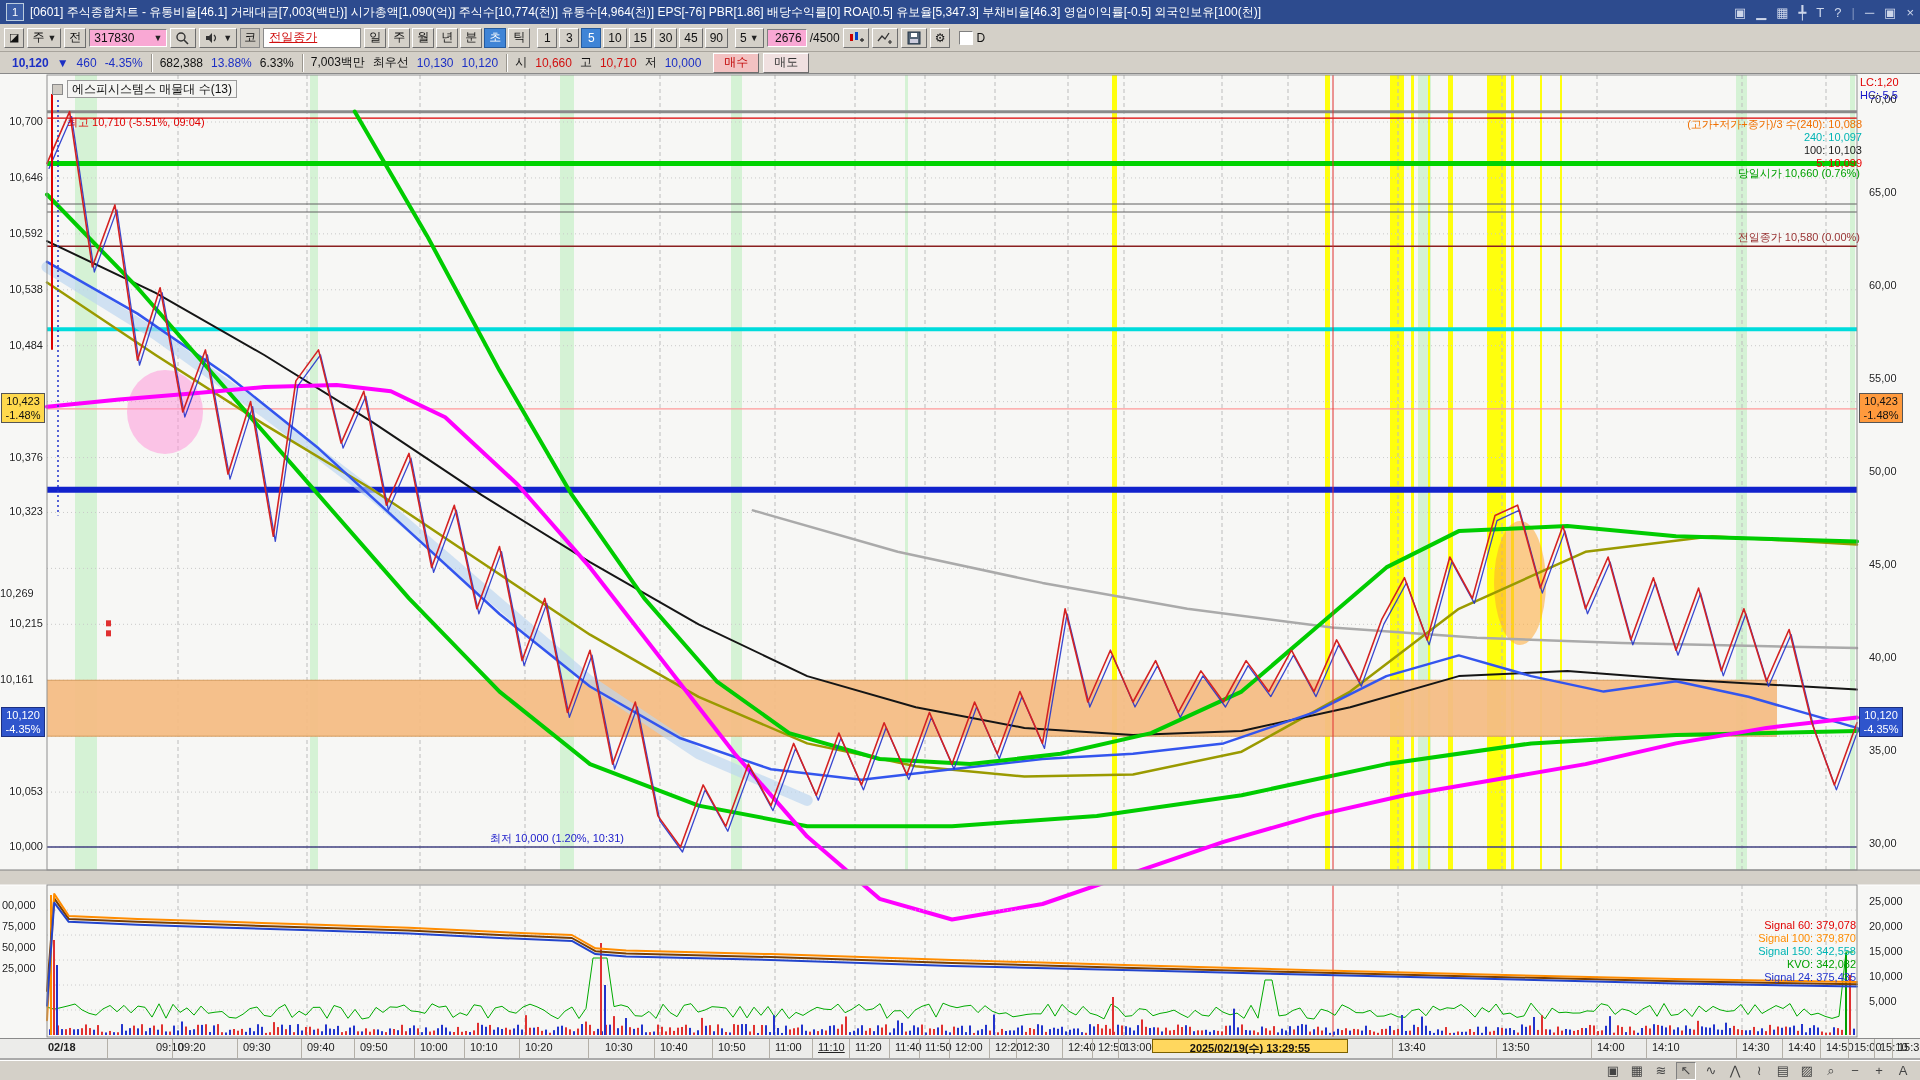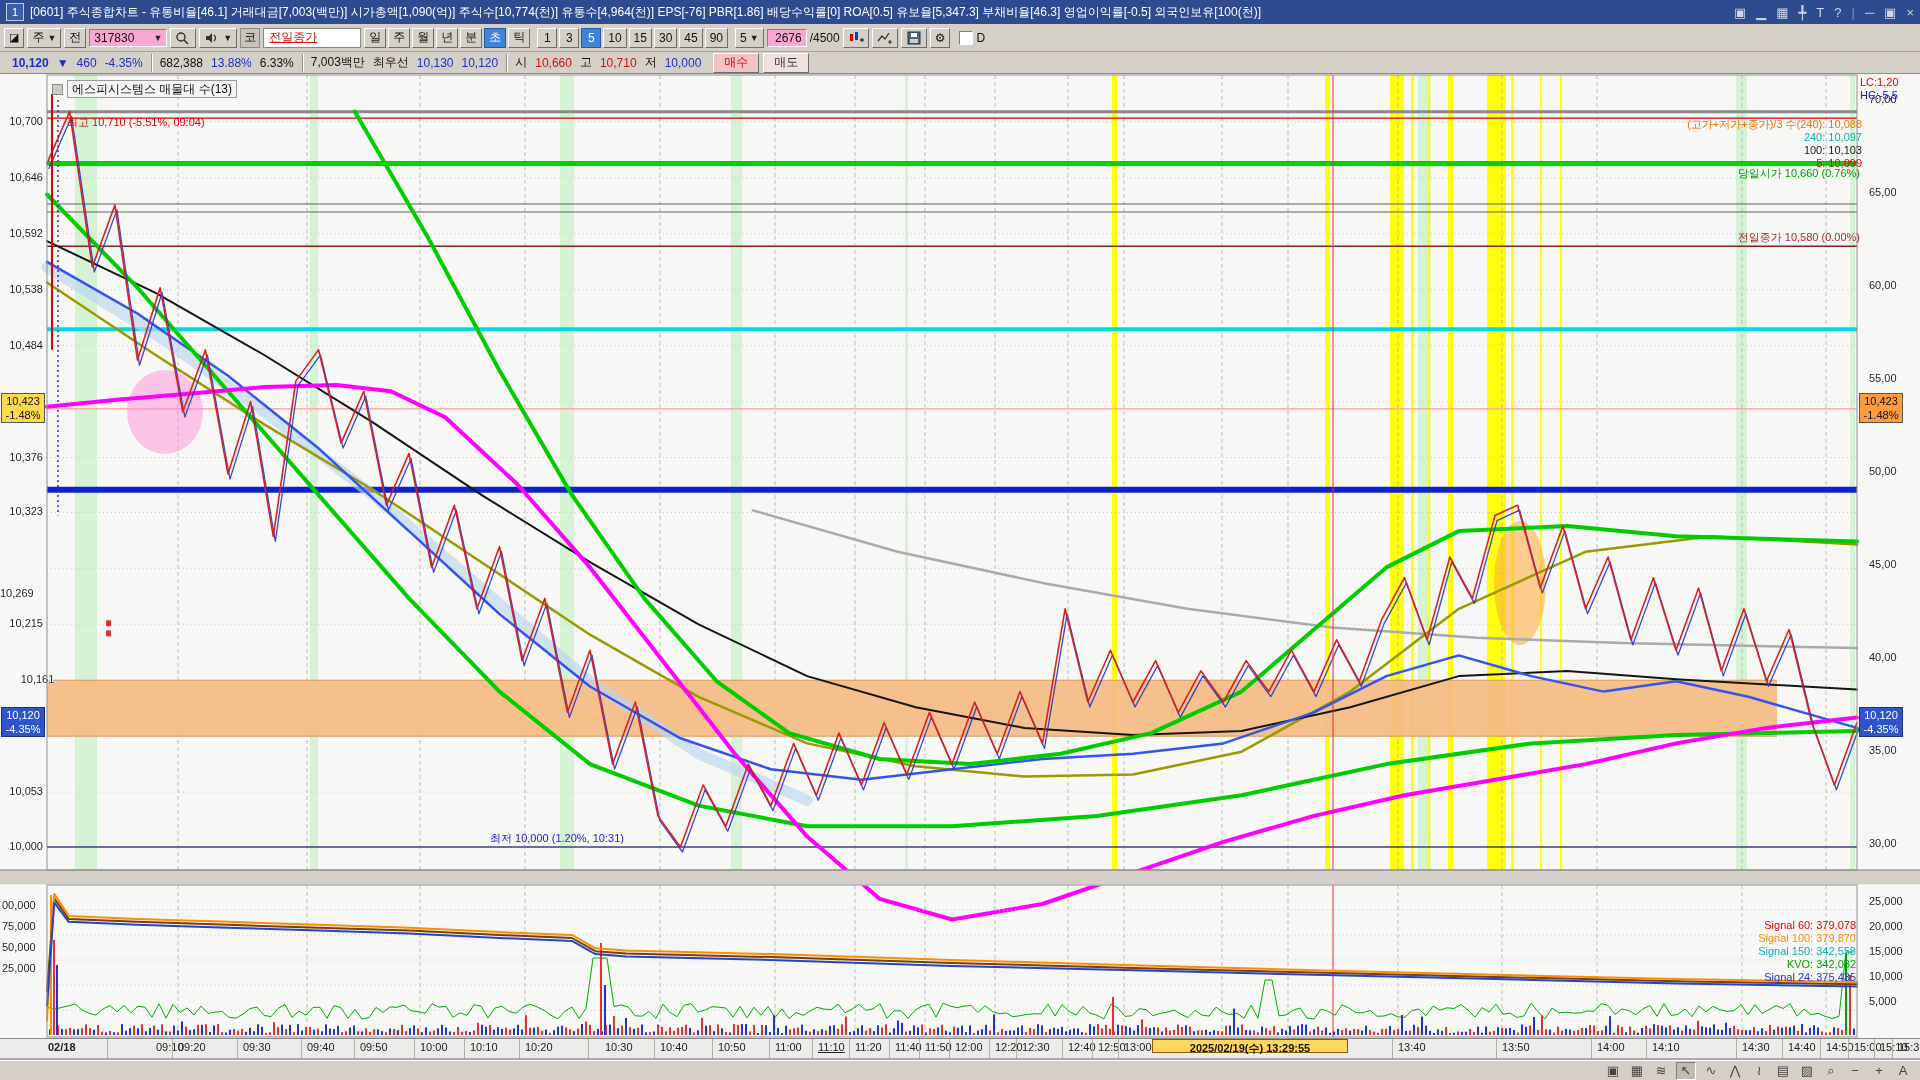--- a/index.html
+++ b/index.html
@@ -780,21 +780,21 @@
     <div id="overlays">
         <div class="lbl axlbl" style="left:0;width:43px;text-align:right;top:41px;">10,700</div>
         <div class="lbl axlbl" style="left:0;width:43px;text-align:right;top:96.92857142857143px;">10,646</div>
         <div class="lbl axlbl" style="left:0;width:43px;text-align:right;top:152.85714285714286px;">10,592</div>
         <div class="lbl axlbl" style="left:0;width:43px;text-align:right;top:208.78571428571428px;">10,538</div>
         <div class="lbl axlbl" style="left:0;width:43px;text-align:right;top:264.7142857142857px;">10,484</div>
         <div class="lbl axlbl" style="left:0;width:43px;text-align:right;top:376.57142857142856px;">10,376</div>
         <div class="lbl axlbl" style="left:0;width:43px;text-align:right;top:431.4642857142857px;">10,323</div>
         <div class="lbl axlbl" style="left:0;width:43px;text-align:left;top:487.39285714285717px;margin-top:26px;">10,269</div>
         <div class="lbl axlbl" style="left:0;width:43px;text-align:right;top:543.3214285714286px;">10,215</div>
-        <div class="lbl axlbl" style="left:16px;width:43px;text-align:center;top:599.25px;">10,161</div>
+        <div class="lbl axlbl" style="left:0;width:43px;text-align:left;top:599.25px;">10,161</div>
         <div class="lbl axlbl" style="left:0;width:43px;text-align:right;top:711.1071428571429px;">10,053</div>
         <div class="lbl axlbl" style="left:0;width:43px;text-align:right;top:766px;">10,000</div>
         <div class="lbl axlbl" style="left:1869px;top:19px;">70,00</div>
         <div class="lbl axlbl" style="left:1869px;top:112px;">65,00</div>
         <div class="lbl axlbl" style="left:1869px;top:205px;">60,00</div>
         <div class="lbl axlbl" style="left:1869px;top:298px;">55,00</div>
         <div class="lbl axlbl" style="left:1869px;top:391px;">50,00</div>
         <div class="lbl axlbl" style="left:1869px;top:484px;">45,00</div>
         <div class="lbl axlbl" style="left:1869px;top:577px;">40,00</div>
         <div class="lbl axlbl" style="left:1869px;top:670px;">35,00</div>

